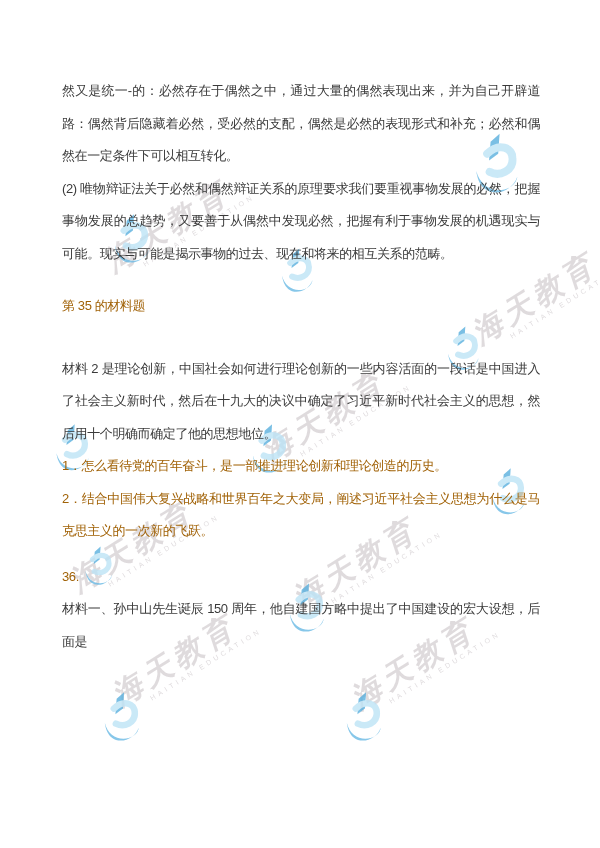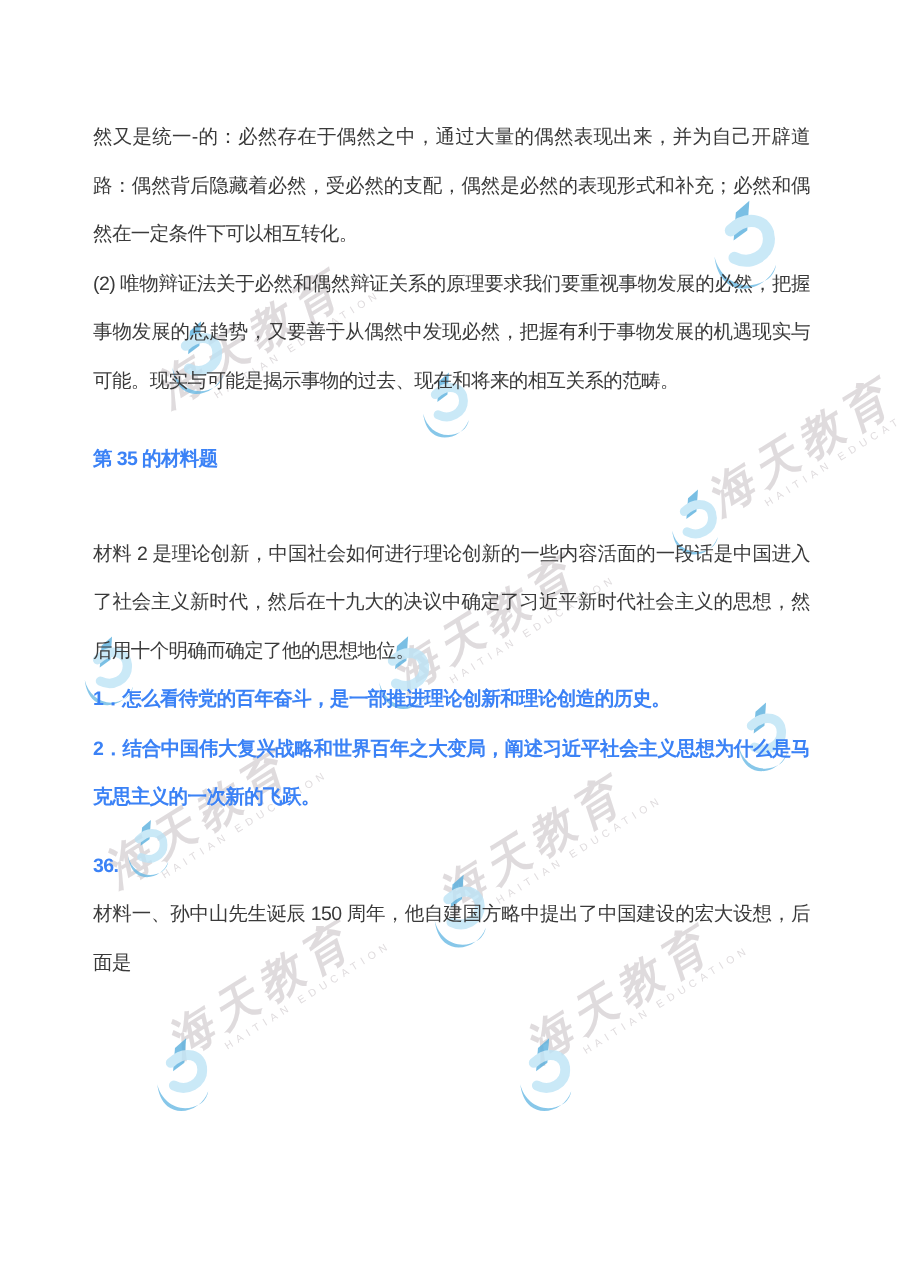--- a/index.html
+++ b/index.html
@@ -50,21 +50,21 @@
     z-index:1;
   }
   .para{
     font-size:13px;
     line-height:32.5px;
     letter-spacing:-0.4px;
     color:#3a3a3a;
     text-align:justify;
     margin:0;
   }
-  .para.bold{font-weight:700;color:#3b82f6;}
+  .para.bold{font-weight:400;color:#a16207;}
   .gap20{margin-top:20px;}
   .gap27{}
   .gap30{margin-top:30px;}
   .gap31{margin-top:13px;}
 </style>
 </head>
 <body>
 
 <div class="page">
 

